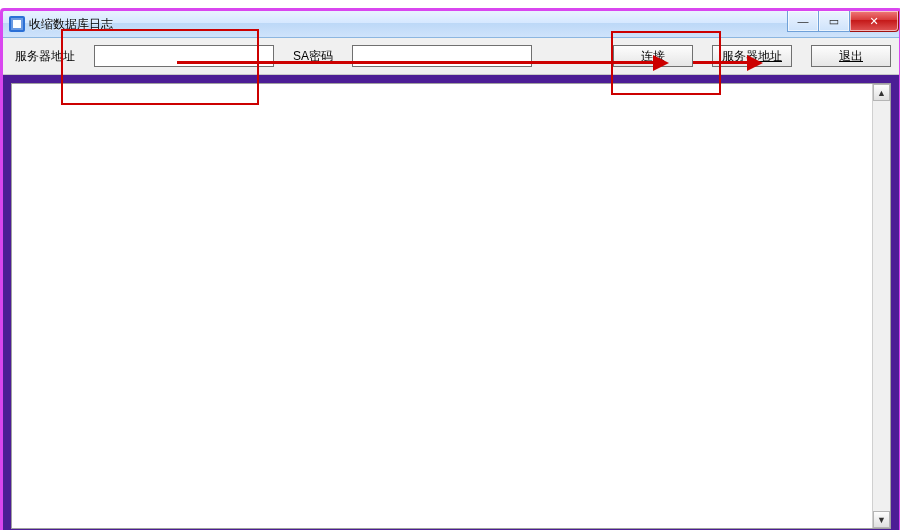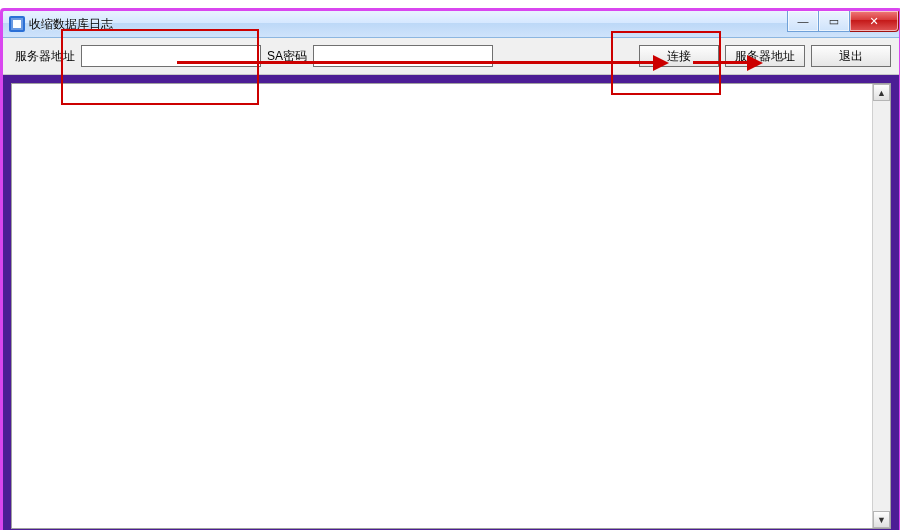--- a/index.html
+++ b/index.html
@@ -6,27 +6,27 @@
   .window{position:relative;width:896px;height:526px;margin:8px auto;border:3px solid #d946ef;border-radius:4px 4px 0 0;background:#4c1d95;overflow:hidden;}
   
   .titlebar{height:26px;background:linear-gradient(to bottom,#e9f3ff 0%,#d6e8ff 45%,#bcd8f7 46%,#cfe3fb 100%);display:flex;align-items:center;padding:0 0 0 6px;border-bottom:1px solid #8cb6e0;}
   .titlebar .app-icon{width:16px;height:16px;background:#2a6fd6;border-radius:2px;display:flex;align-items:center;justify-content:center;font-size:10px;color:#fff;margin-right:4px;}
   .titlebar .title{color:#000;text-shadow:0 1px 0 rgba(255,255,255,.6);}
   .ctrl{margin-left:auto;display:flex;height:100%;}
   .cbtn{width:30px;height:20px;margin-top:0;border:1px solid #6fa0d8;border-top:none;background:linear-gradient(to bottom,#ecf4ff,#cfe3fb);display:flex;align-items:center;justify-content:center;font-size:11px;color:#2b2b2b;box-shadow:inset 0 0 0 1px rgba(255,255,255,.6);}
   .cbtn+.cbtn{border-left:none;}
   .cbtn.close{width:48px;background:linear-gradient(to bottom,#f07a7a 0%,#d83a3a 45%,#c51919 46%,#e05555 100%);border-color:#a01010;color:#fff;border-bottom-right-radius:4px;}
   
-  .toolbar{height:36px;background:#f0f0f0;border-bottom:1px solid #c8c8c8;display:flex;align-items:center;padding:0 8px 0 12px;gap:6px;}
+  .toolbar{height:36px;background:#f0f0f0;border-bottom:1px solid #c8c8c8;display:flex;align-items:center;padding:0 8px 0 12px;gap:19px;}
   .lbl{color:#000;}
   .tinput{height:20px;border:1px solid #707070;background:#fff;padding:0 4px;font-size:12px;}
   .tinput.addr{width:170px;}
   .tinput.pwd{width:170px;}
   .spacer{flex:1;}
-  .tbtn{width:80px;height:22px;border:1px solid #707070;background:linear-gradient(to bottom,#fdfdfd,#e6e6e6);font-size:12px;cursor:pointer;}
+  .tbtn{width:80px;height:22px;border:1px solid #707070;background:linear-gradient(to bottom,#fdfdfd,#e6e6e6);font-size:12px;cursor:pointer;text-decoration:underline;}
   
   .content{position:absolute;left:8px;right:8px;top:72px;bottom:8px;border:1px solid #a0a0a0;background:#fff;box-shadow:inset 0 0 0 1px #fff;}
   .vscroll{position:absolute;right:0;top:0;bottom:0;width:17px;background:#f0f0f0;border-left:1px solid #d0d0d0;}
   .sbtn{width:17px;height:17px;background:linear-gradient(to bottom,#fdfdfd,#e0e0e0);border:1px solid #b5b5b5;box-sizing:border-box;display:flex;align-items:center;justify-content:center;font-size:9px;color:#333;}
   .sbtn.down{position:absolute;bottom:0;}
   
   .anno{position:absolute;pointer-events:none;}
   .redbox{position:absolute;border:2px solid #cc0000;box-sizing:border-box;}
   .arrow-line{position:absolute;height:3px;background:#cc0000;}
   .arrow-head{position:absolute;width:0;height:0;border-top:8px solid transparent;border-bottom:8px solid transparent;border-left:16px solid #cc0000;}

